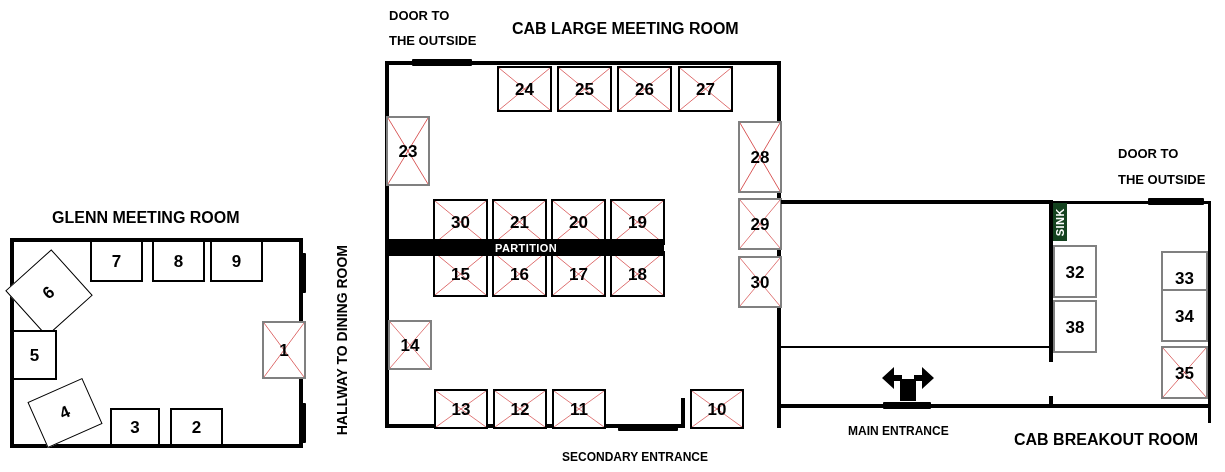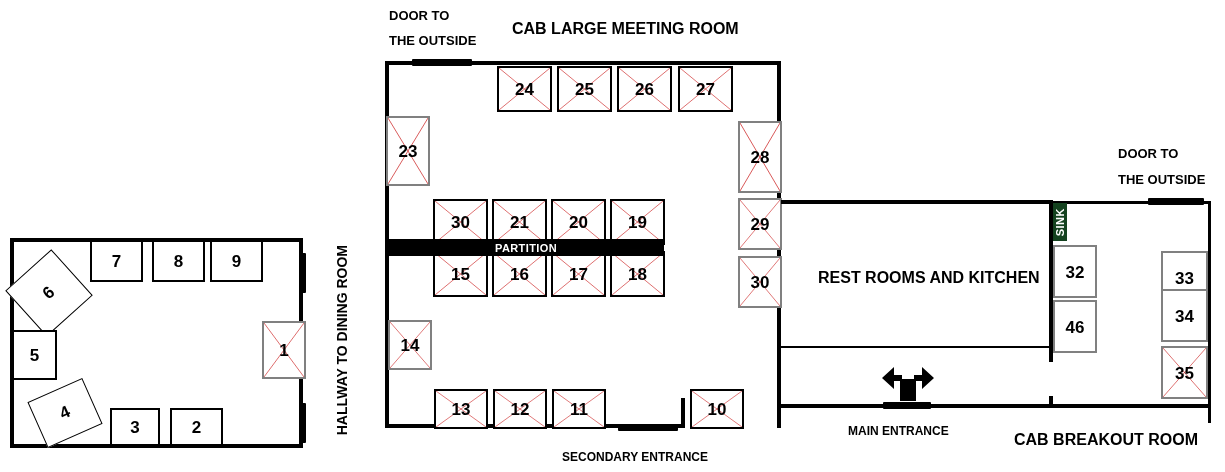--- a/index.html
+++ b/index.html
@@ -46,20 +46,21 @@
   .rot{position:absolute;}
   .rot .inner{position:relative;width:100%;height:100%;border:1px solid #000;background:#fff;box-sizing:border-box;}
   .rot .inner .num{position:absolute;left:0;right:0;top:50%;transform:translateY(-50%);
                    text-align:center;font-size:17px;font-weight:bold;}
 </style>
 </head>
 <body>
 
 <div id="stage">
 
+  <div class="lbl big" style="left:52px;top:208px;">GLENN MEETING ROOM</div>
 
   <div class="wall" style="left:10px;top:238px;width:4px;height:210px;"></div>
   <div class="wall" style="left:10px;top:238px;width:293px;height:4px;"></div>
   <div class="wall" style="left:10px;top:444px;width:293px;height:4px;"></div>
   <div class="wall" style="left:299px;top:238px;width:4px;height:210px;"></div>
 
   <div class="door-v" style="left:299px;top:253px;height:40px;"></div>
   <div class="door-v" style="left:299px;top:403px;height:40px;"></div>
 
   <div class="vlabel" style="left:334px;top:245px;">HALLWAY TO DINING ROOM</div>
@@ -321,21 +322,20 @@
         <line x1="100" y1="0" x2="0" y2="100" stroke="#cc2222" stroke-width="1.4"></line>
       </svg>
     </div>
     <div class="num">10</div>
   </div>
 
   <div class="wall" style="left:781px;top:200px;width:272px;height:4px;"></div>
   <div class="wallthin" style="left:781px;top:346px;width:272px;height:2px;"></div>
   <div class="wall" style="left:1049px;top:200px;width:4px;height:162px;"></div>
 
-  <div class="lbl big" style="left:818px;top:268px;">REST ROOMS AND KITCHEN</div>
 
   <div id="sink-badge" style="left:1053px;top:203px;width:14px;height:38px;">
     <span>SINK</span>
   </div>
 
   <div class="lbl sm" style="left:1118px;top:146px;">DOOR TO</div>
   <div class="lbl sm" style="left:1118px;top:172px;">THE OUTSIDE</div>
 
   <div class="wallthin" style="left:1053px;top:201px;width:158px;height:3px;"></div>
   <div class="wallthin" style="left:1208px;top:201px;width:3px;height:222px;"></div>
@@ -355,21 +355,21 @@
     </svg>
   </div>
   <div class="lbl mid" style="left:848px;top:424px;">MAIN ENTRANCE</div>
 
   <div class="lbl big" style="left:1014px;top:430px;">CAB BREAKOUT ROOM</div>
 
   <div class="tbl" style="left:1053px;top:245px;width:44px;height:53px;">
     <div class="num">32</div>
   </div>
   <div class="tbl" style="left:1053px;top:300px;width:44px;height:53px;">
-    <div class="num">46</div>
+    <div class="num">38</div>
   </div>
 
   <div class="tbl" style="left:1161px;top:251px;width:47px;height:53px;">
     <div class="num">33</div>
   </div>
   <div class="tbl" style="left:1161px;top:289px;width:47px;height:53px;">
     <div class="num">34</div>
   </div>
   <div class="tbl" style="left:1161px;top:346px;width:47px;height:53px;">
     <div class="xmark">

